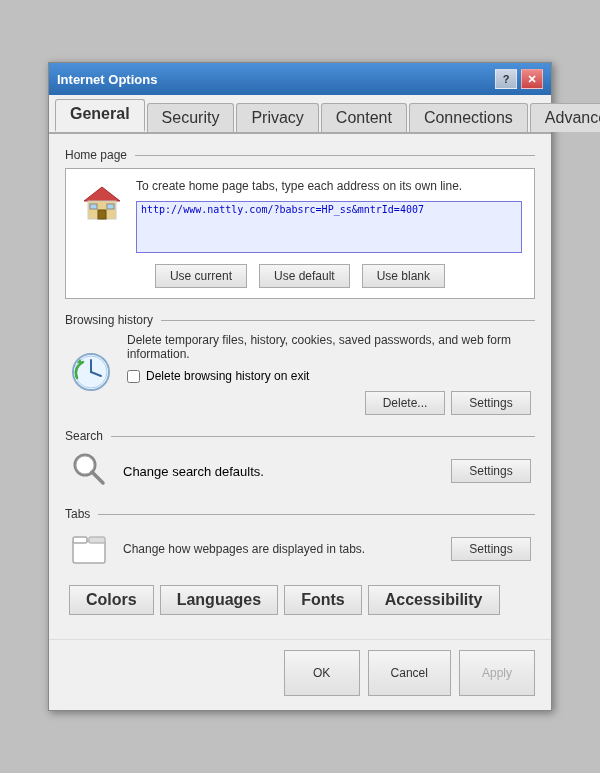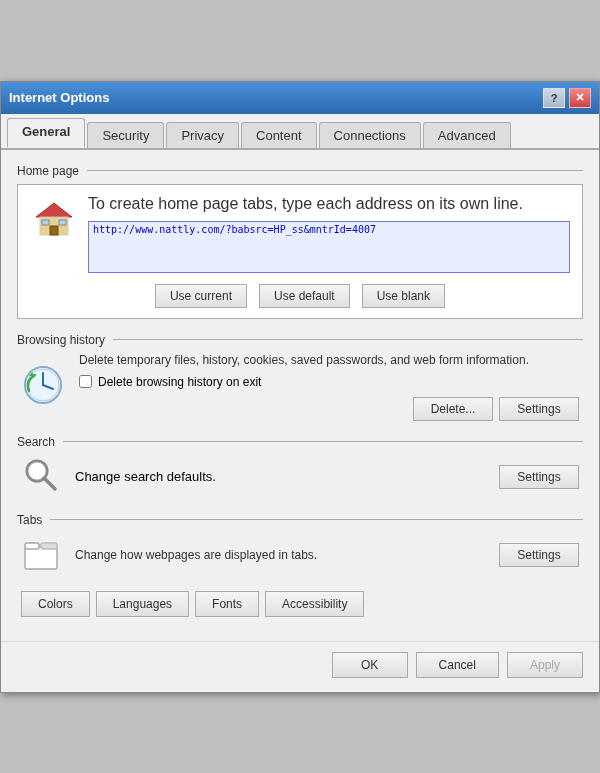--- a/index.html
+++ b/index.html
@@ -12,21 +12,21 @@
       font-family: 'Segoe UI', Tahoma, sans-serif;
       font-size: 13px;
       background: #c0c0c0;
       display: flex;
       align-items: center;
       justify-content: center;
       min-height: 100vh;
     }
 
     .window {
-      width: 600px;
+      width: 504px;
       background: #d946ef;
       border: 1px solid #888;
       box-shadow: 2px 2px 8px rgba(0,0,0,0.4);
     }
 
     .title-bar {
       background: linear-gradient(to bottom, #4a90d9, #2a6ab0);
       color: white;
       padding: 6px 8px;
       display: flex;
@@ -73,21 +73,21 @@
       border-bottom: 2px solid #aaa;
       gap: 2px;
     }
 
     .tab {
       padding: 5px 14px;
       border: 1px solid #aaa;
       border-bottom: none;
       background: #ddd;
       cursor: pointer;
-      font-size: 13px;
+      font-size: 16px;
       border-radius: 3px 3px 0 0;
       color: #333;
       position: relative;
       bottom: 0;
     }
 
     .tab.active {
       background: #f0f0f0;
       border-bottom: 2px solid #f0f0f0;
       font-weight: bold;
@@ -139,21 +139,21 @@
     .home-icon {
       width: 48px;
       height: 48px;
       flex-shrink: 0;
       display: flex;
       align-items: center;
       justify-content: center;
     }
 
     .home-page-text {
-      font-size: 16px;
+      font-size: 12px;
       color: #333;
       margin-bottom: 8px;
       flex: 1;
     }
 
     .url-textarea {
       width: 100%;
       height: 52px;
       border: 1px solid #7777dd;
       background: #e8eeff;
@@ -213,37 +213,38 @@
     .appearance-buttons {
       display: flex;
       gap: 6px;
       flex-wrap: wrap;
     }
 
     .appearance-btn {
       padding: 5px 16px;
       border: 1px solid #aaa;
       background: linear-gradient(to bottom, #f5f5f5, #e0e0e0);
-      font-size: 12px;
-      cursor: pointer;
-      color: #333;
+      font-size: 16px;
+      cursor: pointer;
+      color: #333;
+      font-weight: bold;
     }
 
     
     .bottom-bar {
       display: flex;
       justify-content: flex-end;
       gap: 8px;
       padding: 10px 16px 14px 16px;
       background: #f0f0f0;
       border-top: 1px solid #ddd;
     }
 
     .bottom-btn {
-      padding: 5px 22px;
+      padding: 15px 22px;
       border: 1px solid #aaa;
       background: linear-gradient(to bottom, #f5f5f5, #e0e0e0);
       font-size: 12px;
       cursor: pointer;
       color: #333;
       min-width: 76px;
     }
 
     .bottom-btn.disabled {
       color: #aaa;

